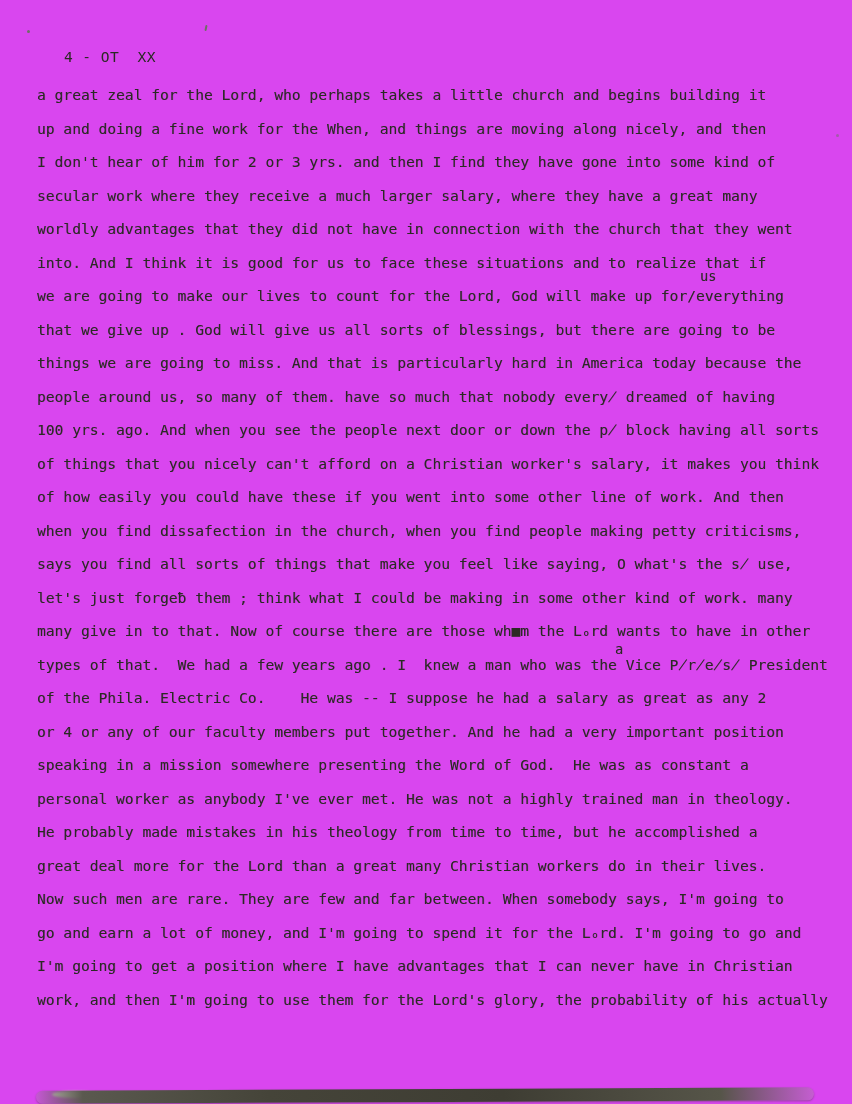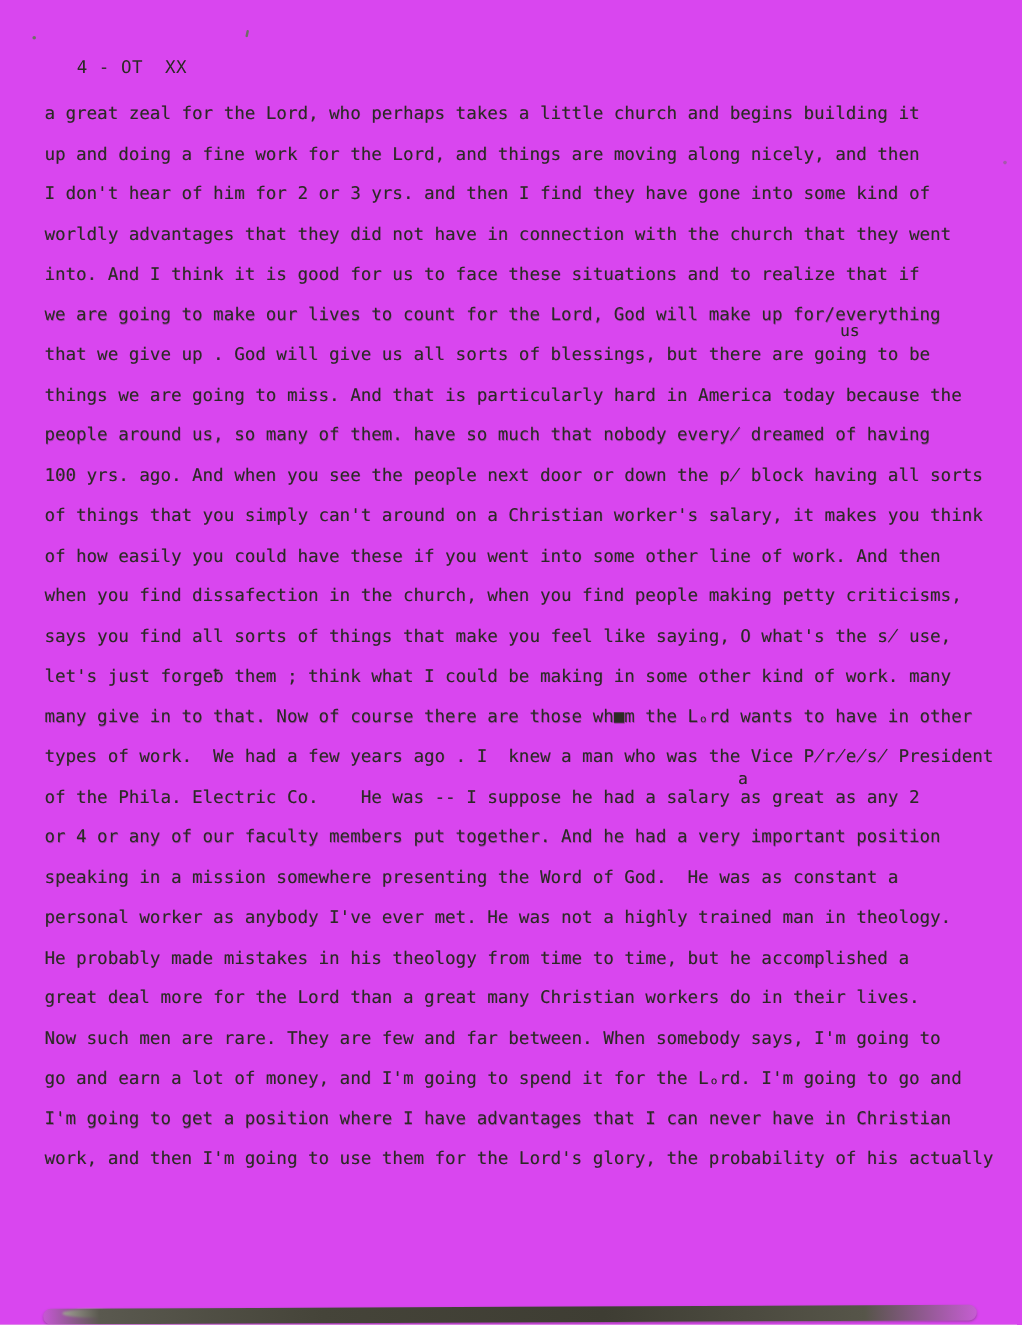--- a/index.html
+++ b/index.html
@@ -86,36 +86,37 @@
 <div class="page">
 
   <div class="speck speck-1"></div>
   <div class="speck speck-2"></div>
   <div class="speck speck-3"></div>
 
   <div class="header">4 - OT  XX</div>
 
   <div class="doc">
     <div class="line">a great zeal for the Lord, who perhaps takes a little church and begins building it</div>
-    <div class="line">up and doing a fine work for the Lord, and things are moving along nicely, and then</div>
+    <div class="line">up and doing a fine work for the When, and things are moving along nicely, and then</div>
     <div class="line">I don't hear of him for 2 or 3 yrs. and then I find they have gone into some kind of</div>
+    <div class="line">secular work where they receive a much larger salary, where they have a great many</div>
     <div class="line">worldly advantages that they did not have in connection with the church that they went</div>
     <div class="line">into. And I think it is good for us to face these situations and to realize that if</div>
     <div class="line">we are going to make our lives to count for the Lord, God will make up for/everything</div>
     <div class="line">that we give up . God will give us all sorts of blessings, but there are going to be</div>
     <div class="line">things we are going to miss. And that is particularly hard in America today because the</div>
     <div class="line">people around us, so many of them. have so much that nobody every̸ dreamed of having</div>
     <div class="line">100 yrs. ago. And when you see the people next door or down the p̸ block having all sorts</div>
-    <div class="line">of things that you simply can't around on a Christian worker's salary, it makes you think</div>
+    <div class="line">of things that you nicely can't afford on a Christian worker's salary, it makes you think</div>
     <div class="line">of how easily you could have these if you went into some other line of work. And then</div>
     <div class="line">when you find dissafection in the church, when you find people making petty criticisms,</div>
     <div class="line">says you find all sorts of things that make you feel like saying, O what's the s̸ use,</div>
     <div class="line">let's just forgeƀ them ; think what I could be making in some other kind of work. many</div>
     <div class="line">many give in to that. Now of course there are those wh■m the Lₒrd wants to have in other</div>
-    <div class="line">types of work.  We had a few years ago . I  knew a man who was the Vice P̸r̸e̸s̸ President</div>
+    <div class="line">types of that.  We had a few years ago . I  knew a man who was the Vice P̸r̸e̸s̸ President</div>
     <div class="line">of the Phila. Electric Co.    He was -- I suppose he had a salary as great as any 2</div>
     <div class="line">or 4 or any of our faculty members put together. And he had a very important position</div>
     <div class="line">speaking in a mission somewhere presenting the Word of God.  He was as constant a</div>
     <div class="line">personal worker as anybody I've ever met. He was not a highly trained man in theology.</div>
     <div class="line">He probably made mistakes in his theology from time to time, but he accomplished a</div>
     <div class="line">great deal more for the Lord than a great many Christian workers do in their lives.</div>
     <div class="line">Now such men are rare. They are few and far between. When somebody says, I'm going to</div>
     <div class="line">go and earn a lot of money, and I'm going to spend it for the Lₒrd. I'm going to go and</div>
     <div class="line">I'm going to get a position where I have advantages that I can never have in Christian</div>
     <div class="line">work, and then I'm going to use them for the Lord's glory, the probability of his actually</div>

